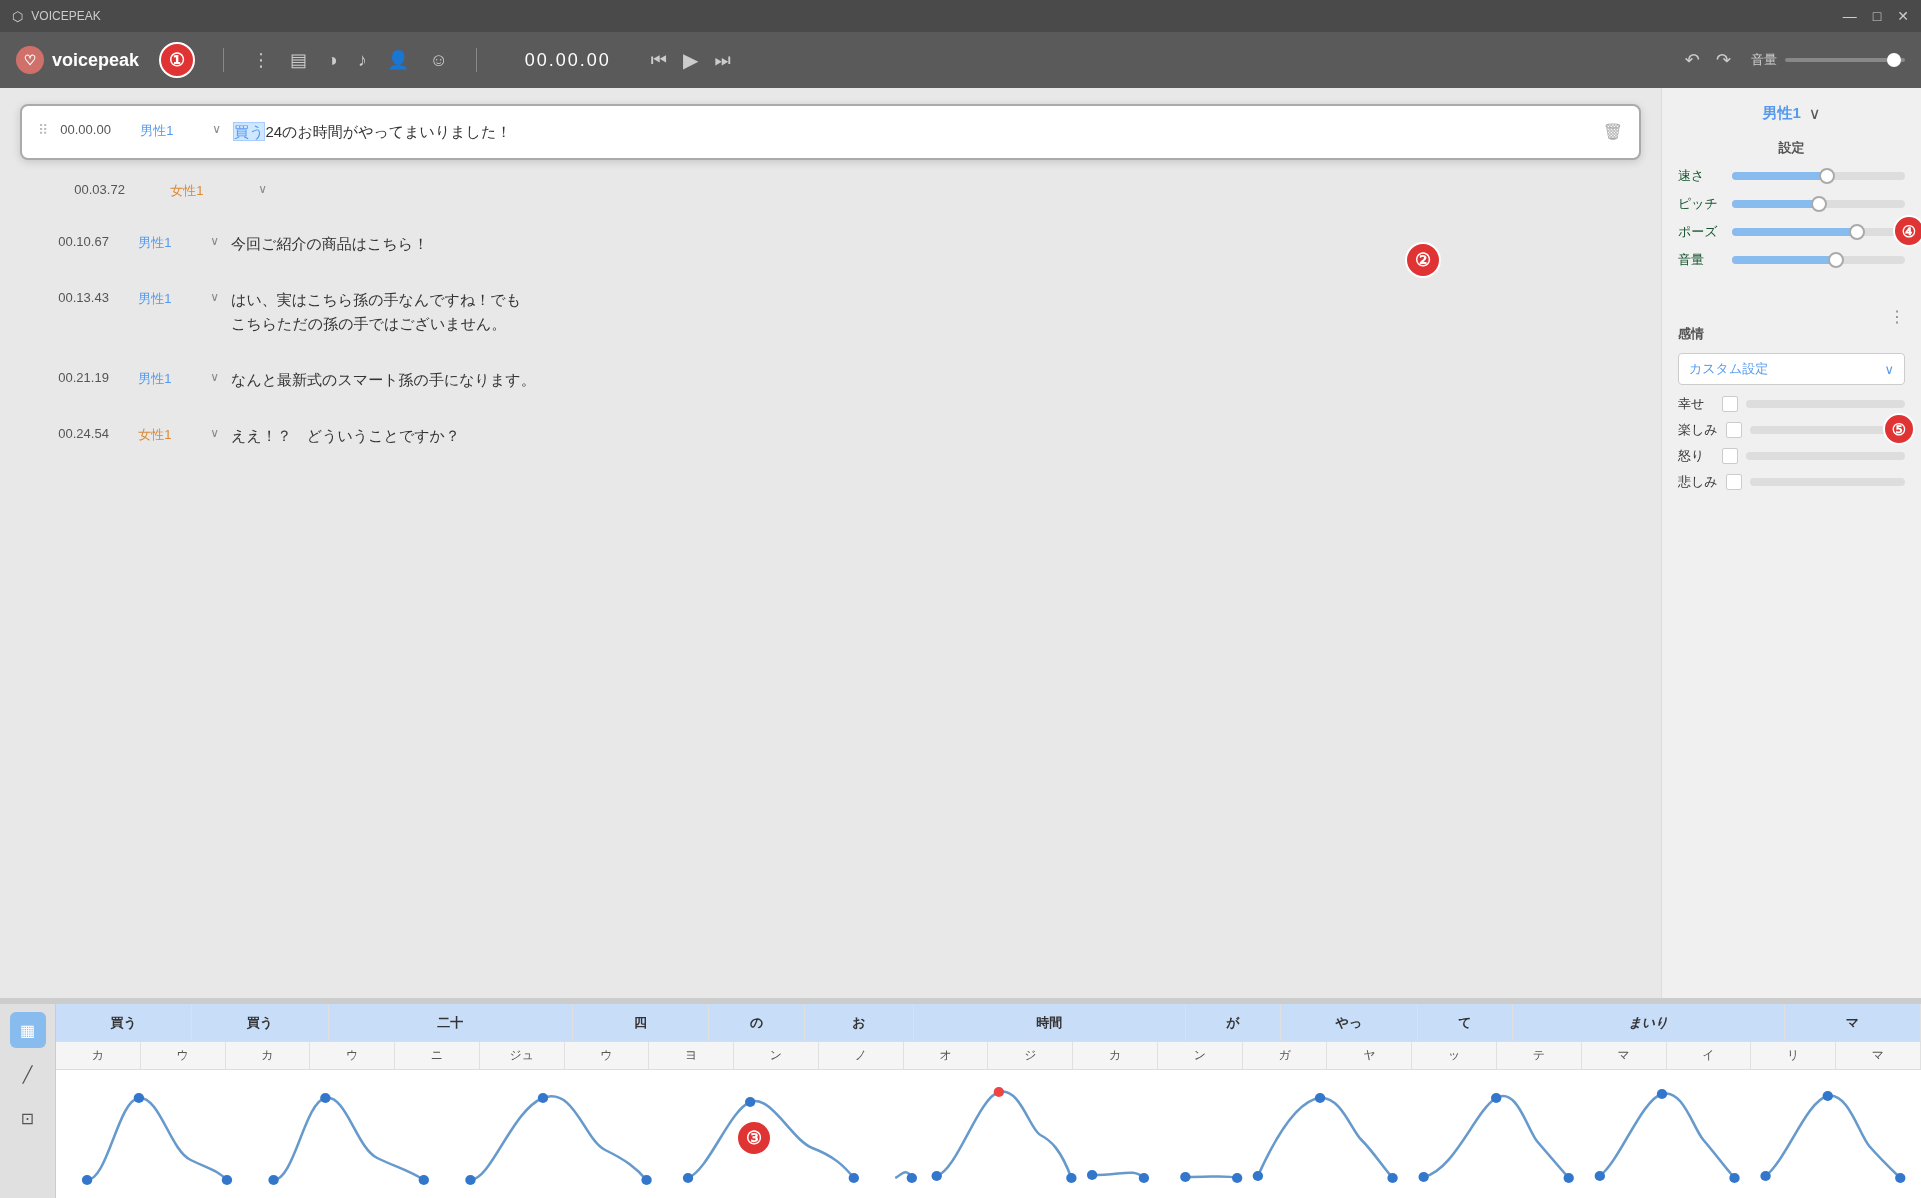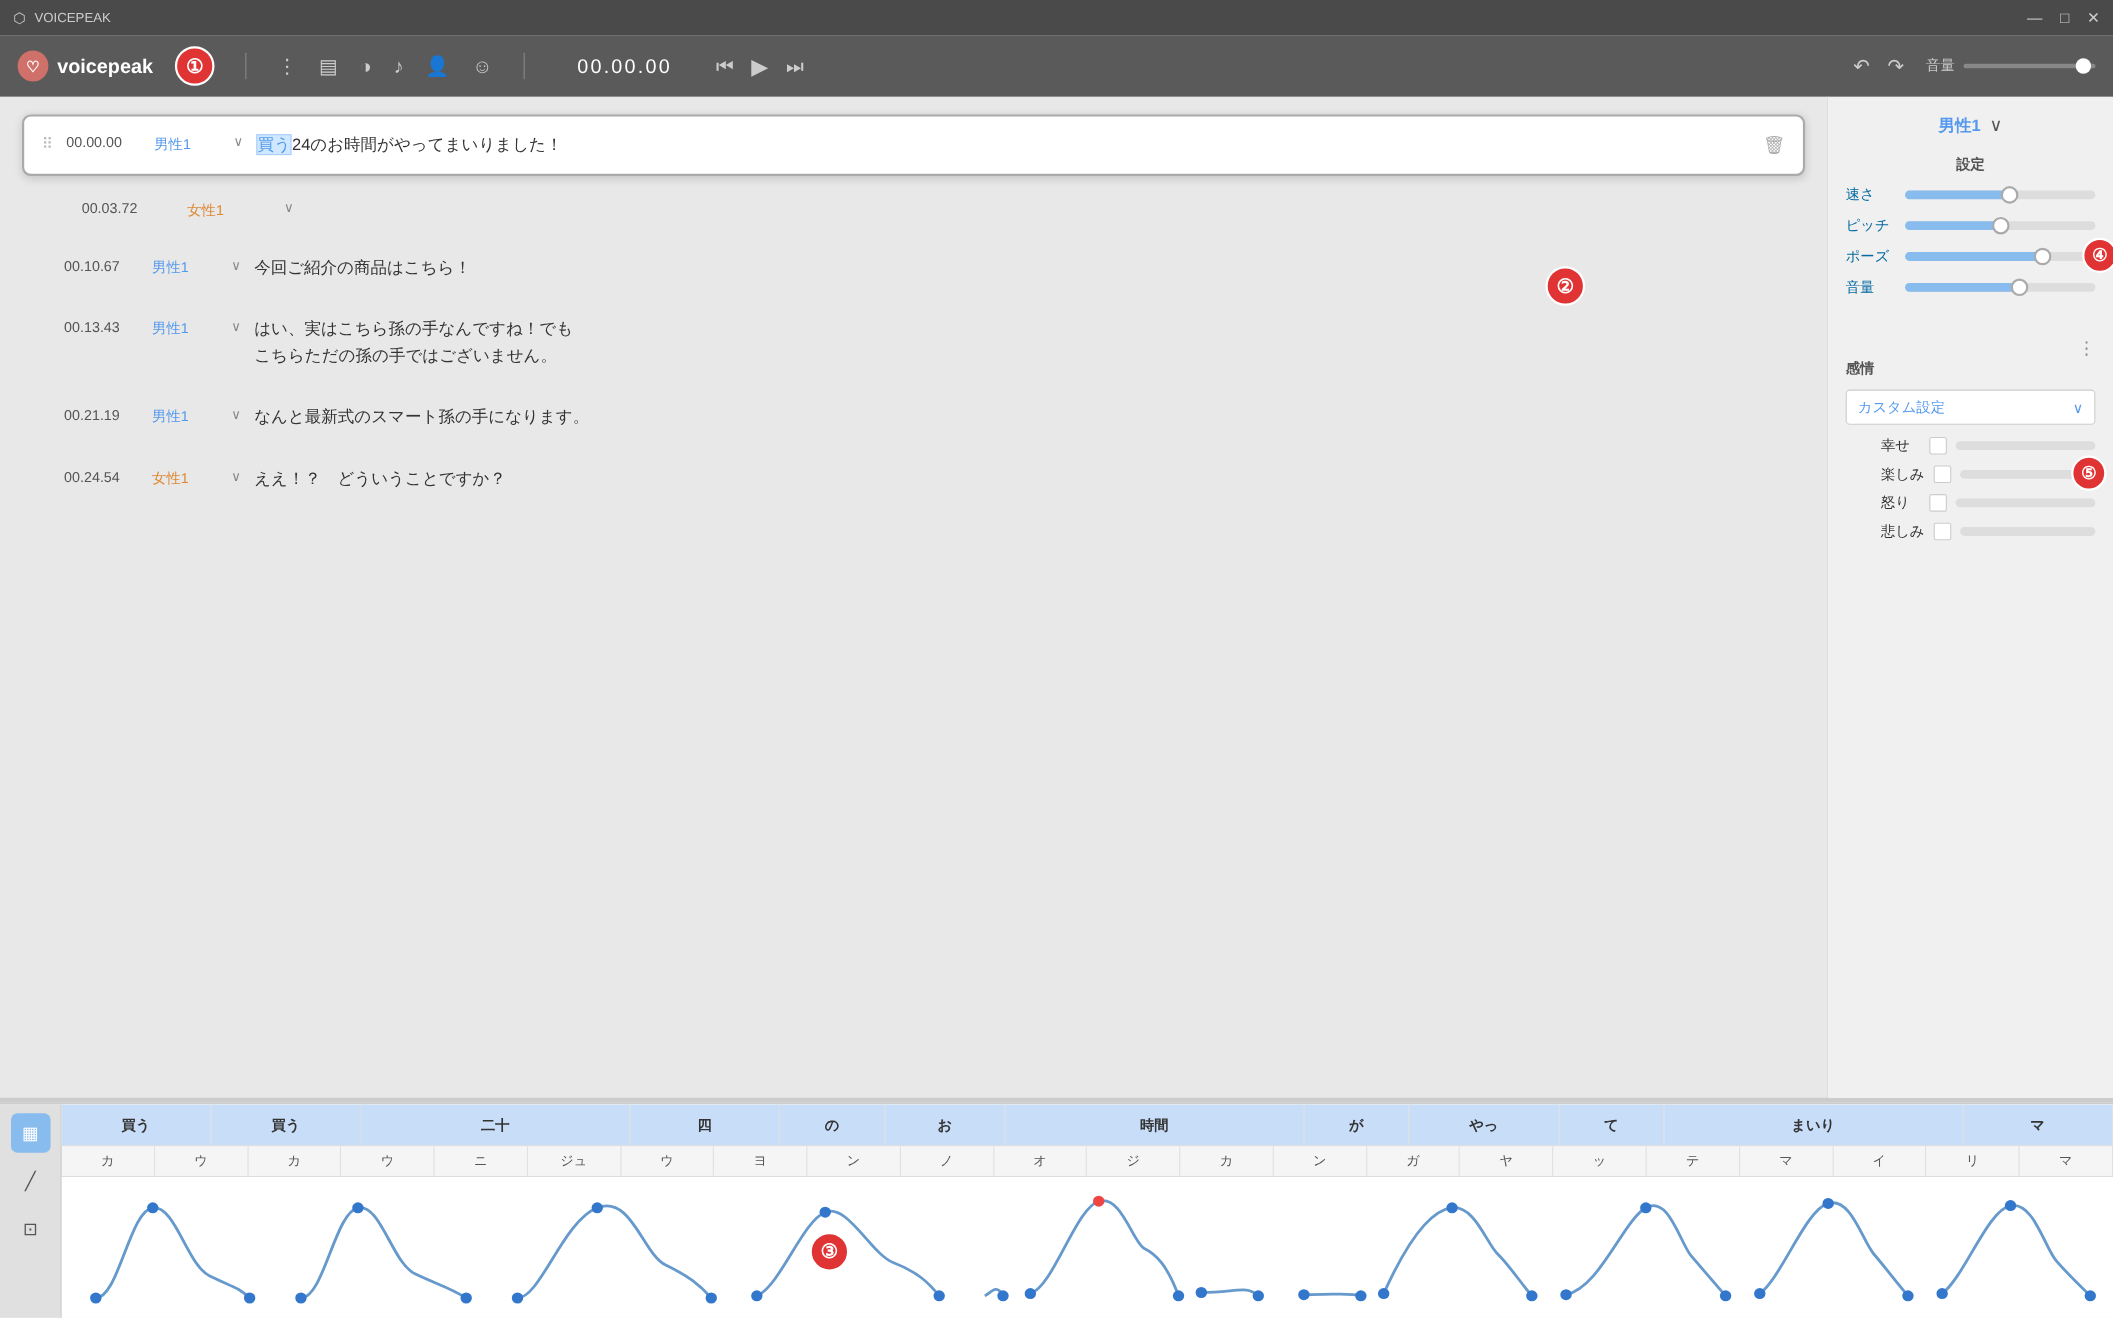--- a/index.html
+++ b/index.html
@@ -103,21 +103,21 @@
     .right-panel .panel-header {
       display: flex; align-items: center; justify-content: center; gap: 8px;
       margin-bottom: 16px; position: relative;
     }
     .panel-title { font-size: 15px; color: #5599ee; font-weight: bold; }
     .panel-chevron { color: #555; }
 
     .settings-section { margin-bottom: 20px; }
     .settings-label { font-size: 13px; color: #555; margin-bottom: 10px; font-weight: bold; text-align: center; }
     .setting-row { display: flex; align-items: center; margin-bottom: 10px; gap: 8px; }
-    .setting-name { font-size: 13px; color: #0369a1; min-width: 46px; }
+    .setting-name { font-size: 13px; color: #14532d; min-width: 46px; }
     .slider-track {
       flex: 1; height: 8px; background: #ddd; border-radius: 4px;
       position: relative; overflow: visible;
     }
     .slider-fill { height: 100%; border-radius: 4px; background: #88bbee; }
     .slider-thumb {
       width: 16px; height: 16px; background: white; border: 2px solid #aaa;
       border-radius: 50%; position: absolute; top: -4px;
     }
 
@@ -126,21 +126,21 @@
     .emotion-title { font-size: 13px; color: #555; font-weight: bold; margin-top: 36px; }
     .emotion-more { color: #888; }
 
     .custom-select {
       width: 100%; padding: 6px 10px; border: 1px solid #ccc;
       border-radius: 4px; background: white; font-size: 13px;
       display: flex; align-items: center; justify-content: space-between;
       margin-bottom: 10px; cursor: pointer; color: #5599ee;
     }
 
-    .emotion-row { display: flex; align-items: center; margin-bottom: 8px; gap: 8px; margin-left: 32px; }
+    .emotion-row { display: flex; align-items: center; margin-bottom: 8px; gap: 8px; }
     .emotion-name { font-size: 13px; color: #333; min-width: 36px; }
     .emotion-track {
       flex: 1; height: 8px; background: #ddd; border-radius: 4px; position: relative;
     }
     .emotion-checkbox {
       width: 16px; height: 16px; border: 1px solid #ccc; border-radius: 2px;
       background: white; display: inline-block;
     }
 
     
@@ -438,21 +438,21 @@
       <div class="phoneme-cell mora">買う</div>
       <div class="phoneme-cell mora">買う</div>
       <div class="phoneme-cell mora" style="min-width:90px; flex:1.8;">二十</div>
       <div class="phoneme-cell mora">四</div>
       <div class="phoneme-cell mora" style="min-width:35px; flex:0.7;">の</div>
       <div class="phoneme-cell mora" style="min-width:40px; flex:0.8;">お</div>
       <div class="phoneme-cell mora" style="min-width:100px; flex:2;">時間</div>
       <div class="phoneme-cell mora" style="min-width:35px; flex:0.7;">が</div>
       <div class="phoneme-cell mora">やっ</div>
       <div class="phoneme-cell mora" style="min-width:35px; flex:0.7;">て</div>
-      <div class="phoneme-cell mora" style="min-width:100px; flex:2;">まいり</div>
+      <div class="phoneme-cell mora" style="min-width:100px; flex:2;font-style:italic;">まいり</div>
       <div class="phoneme-cell mora" style="min-width:50px; flex:1;">マ</div>
     </div>
 
     <div class="kana-row" style="height:28px;">
       <div class="kana-cell">カ</div>
       <div class="kana-cell">ウ</div>
       <div class="kana-cell">カ</div>
       <div class="kana-cell">ウ</div>
       <div class="kana-cell">ニ</div>
       <div class="kana-cell">ジュ</div>

